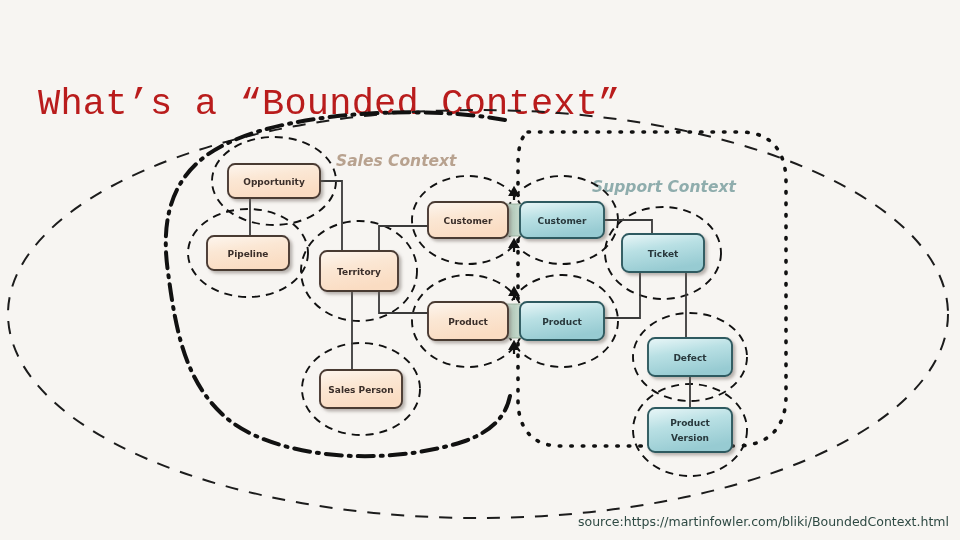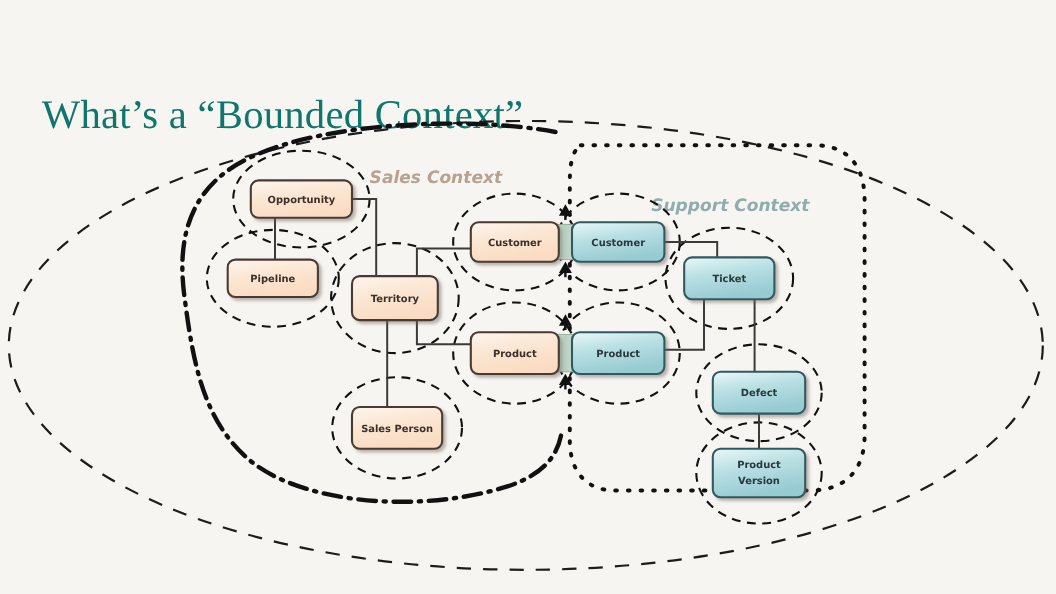--- a/index.html
+++ b/index.html
@@ -20,22 +20,22 @@
     width: 960px;
     height: 540px;
   }
   #slide-title {
     position: absolute;
     left: 38px;
     top: 58px;
     font-size: 37px;
     font-weight: 400;
     letter-spacing: 0.2px;
-    color: #0f766e;
-    font-family: Liberation Serif, serif;
+    color: #b91c1c;
+    font-family: Liberation Mono, monospace;
     white-space: nowrap;
   }
   #diagram-wrap {
     position: absolute;
     left: 0;
     top: 96px;
     width: 960px;
     height: 432px;
   }
   svg.diagram {
@@ -214,14 +214,15 @@
       </g>
       <g>
         <rect x="648" y="312" width="84" height="44" rx="7" ry="7" fill="url(#coolGrad)" stroke="#2f5a60" stroke-width="1.9" filter="url(#boxShadow)"></rect>
         <text class="node-label cool" x="690" y="327">Product</text>
         <text class="node-label cool" x="690" y="342">Version</text>
       </g>
 
     </svg>
   </div>
 
+  <div id="source-note">source:https://martinfowler.com/bliki/BoundedContext.html</div>
 
 </div>
 
 </body></html>

